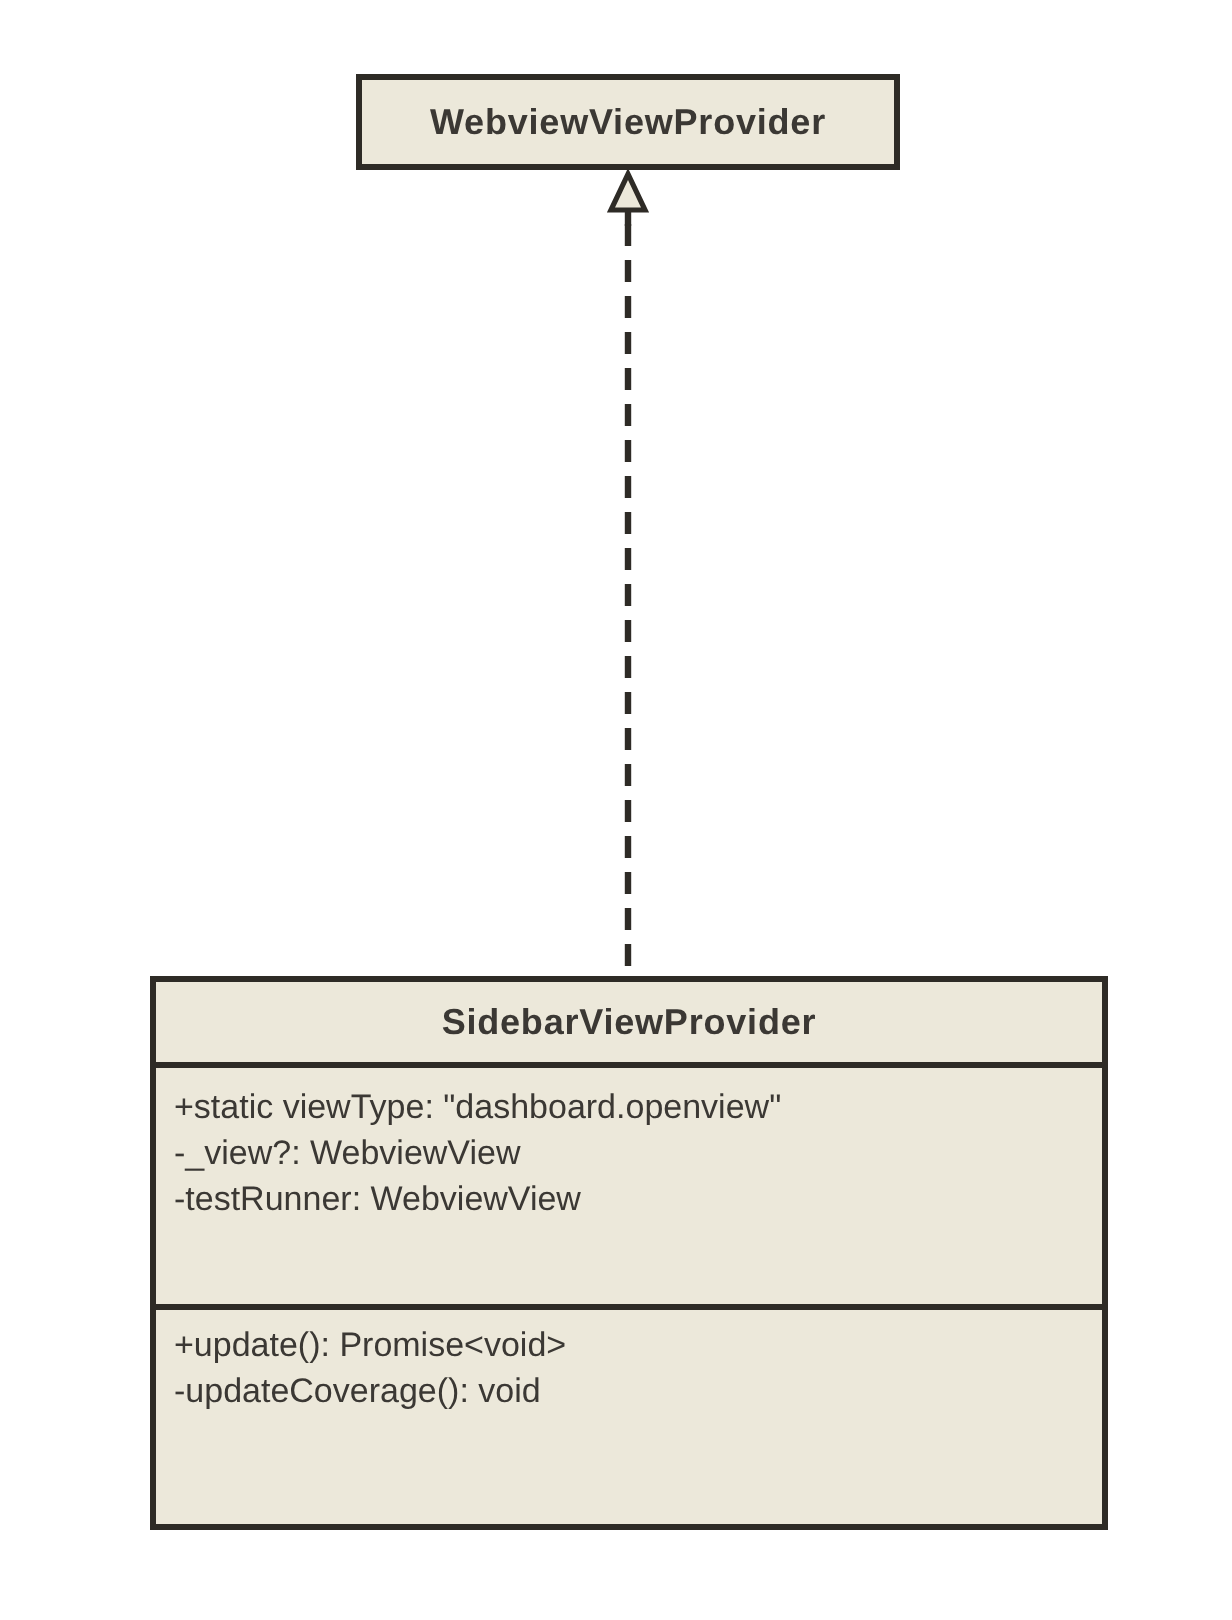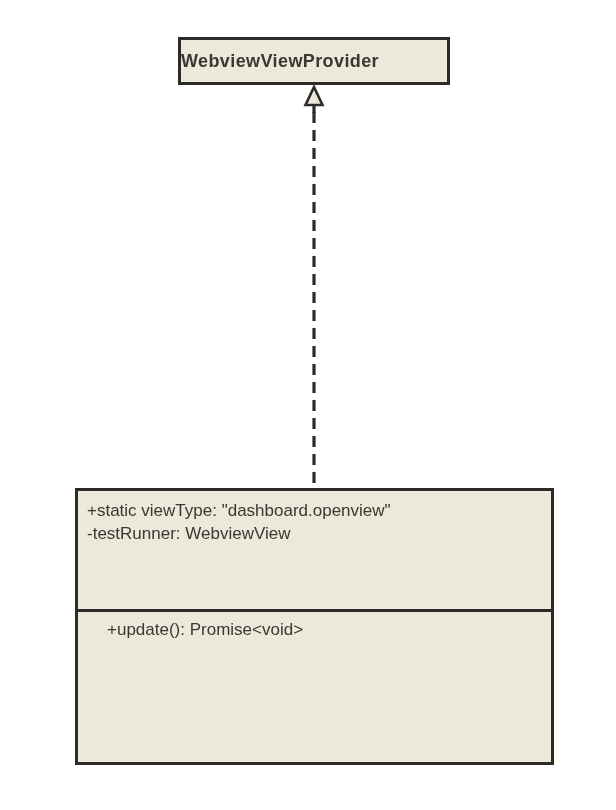--- a/index.html
+++ b/index.html
@@ -46,20 +46,21 @@
     position: absolute;
     background: var(--box-fill);
     border: 3px solid var(--box-border);
     color: var(--text);
   }
   .interface-box {
     left: 178px; top: 37px;
     width: 272px; height: 48px;
     display: flex;
     align-items: center;
+    justify-content: center;
   }
   .class-box {
     left: 75px; top: 488px;
     width: 479px; height: 277px;
     display: flex;
     flex-direction: column;
   }
   .box-title {
     font-weight: bold;
     font-size: 18px;
@@ -76,21 +77,20 @@
     justify-content: center;
   }
   .attributes-compartment {
     height: 121px;
     border-bottom: 3px solid var(--box-border);
     padding: 8px 10px 0 9px;
   }
   .methods-compartment {
     flex: 1;
     padding: 6px 10px 0 9px;
-    margin-left: 20px;
   }
   .member-line {
     font-size: 17px;
     line-height: 23px;
     color: var(--text);
     white-space: nowrap;
   }
 </style>
 </head>
 <body>
@@ -101,22 +101,27 @@
     <line class="dash-line" x1="314" y1="112" x2="314" y2="489"></line>
     <line class="stub-line" x1="314" y1="104" x2="314" y2="113"></line>
     <polygon class="arrowhead" points="314,87 305.5,105 322.5,105"></polygon>
   </svg>
 
   <div class="uml-box interface-box">
     <div class="box-title">WebviewViewProvider</div>
   </div>
 
   <div class="uml-box class-box">
+    <div class="title-compartment">
+      <div class="box-title">SidebarViewProvider</div>
+    </div>
     <div class="attributes-compartment">
       <div class="member-line">+static viewType: "dashboard.openview"</div>
+      <div class="member-line">-_view?: WebviewView</div>
       <div class="member-line">-testRunner: WebviewView</div>
     </div>
     <div class="methods-compartment">
       <div class="member-line">+update(): Promise&lt;void&gt;</div>
+      <div class="member-line">-updateCoverage(): void</div>
     </div>
   </div>
 
 </div>
 
 </body></html>

